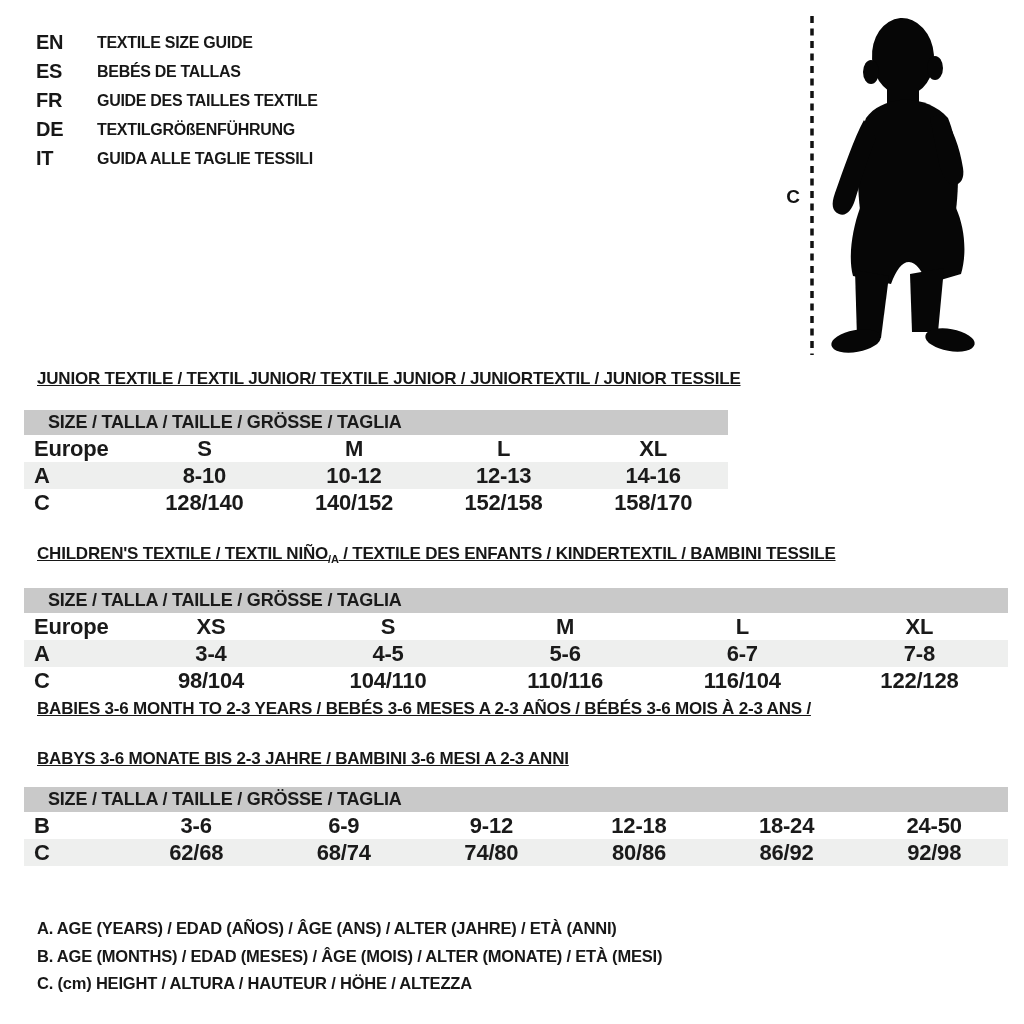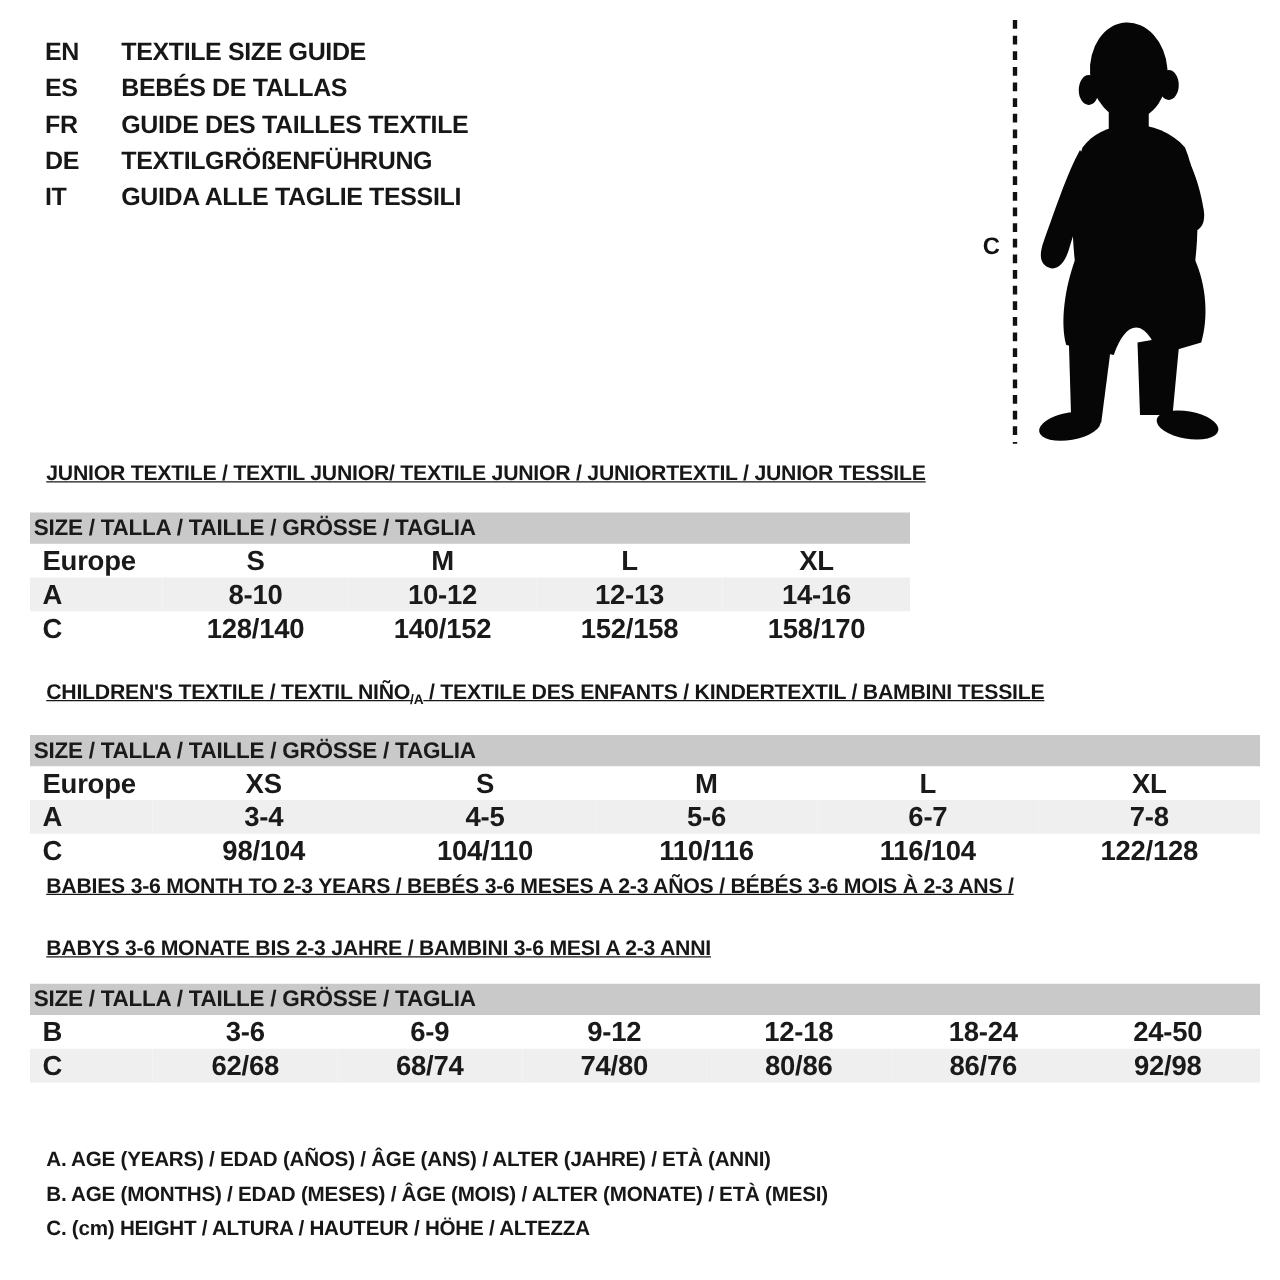--- a/index.html
+++ b/index.html
@@ -4,36 +4,36 @@
 <style>
   html,body{margin:0;padding:0;background:#ffffff;}
   .page{
     position:relative;width:1024px;height:1024px;background:#ffffff;overflow:hidden;
     font-family:"Liberation Sans","DejaVu Sans",sans-serif;color:#171717;
   }
   
   .lang-block{position:absolute;left:36px;top:28px;}
   .lang-row{display:flex;height:29px;line-height:29px;}
   .lang-code{width:61px;font-size:20px;font-weight:bold;letter-spacing:-0.3px;}
-  .lang-label{font-size:20px;font-weight:bold;letter-spacing:-0.3px;white-space:nowrap;}
+  .lang-label{font-size:16px;font-weight:bold;letter-spacing:-0.3px;white-space:nowrap;}
   
   .height-figure{position:absolute;left:760px;top:10px;width:220px;height:350px;margin:0;}
   .height-figure svg{display:block;}
   .c-text{font-family:"Liberation Sans","DejaVu Sans",sans-serif;font-weight:bold;font-size:19px;}
   
   .sec-title{position:absolute;left:37px;font-size:17px;font-weight:bold;letter-spacing:-0.2px;white-space:nowrap;text-decoration:underline;}
   .sub{font-size:11px;vertical-align:sub;}
   
   table.size-table{position:absolute;border-collapse:collapse;table-layout:fixed;}
   table.size-table td{
     font-weight:bold;font-size:22px;letter-spacing:-0.2px;color:#1a1a1a;
     padding:0;height:27px;text-align:center;vertical-align:middle;white-space:nowrap;
   }
   table.size-table tr.bar td{
-    background:#c9c9c9;text-align:left;padding-left:3px;height:25px;font-size:18px;
+    background:#c9c9c9;text-align:left;padding-left:24px;height:25px;font-size:18px;
   }
   table.size-table td.lbl{text-align:left;padding-left:10px;}
   table.size-table tr.alt td{background:#eeefee;}
   .t-junior{left:24px;top:410px;width:704px;}
   .t-children{left:24px;top:588px;width:984px;}
   .t-babies{left:24px;top:787px;width:984px;}
   .c-lbl-j{width:15%;} .c-val-j{width:21.25%;}
   .c-lbl-c{width:10%;} .c-val-c{width:18%;}
   .c-lbl-b{width:10%;} .c-val-b{width:15%;}
   
@@ -198,21 +198,21 @@
       <td>12-18</td>
       <td>18-24</td>
       <td>24-50</td>
     </tr>
     <tr class="alt">
       <td class="lbl">C</td>
       <td>62/68</td>
       <td>68/74</td>
       <td>74/80</td>
       <td>80/86</td>
-      <td>86/76</td>
+      <td>86/92</td>
       <td>92/98</td>
     </tr>
   </tbody>
     </table>
 
   <div class="legend">
     <div class="legend-line">A. AGE (YEARS) / EDAD (AÑOS) / ÂGE (ANS) / ALTER (JAHRE) / ETÀ (ANNI)</div>
     <div class="legend-line">B. AGE (MONTHS) / EDAD (MESES) / ÂGE (MOIS) / ALTER (MONATE) / ETÀ (MESI)</div>
     <div class="legend-line">C. (cm) HEIGHT / ALTURA / HAUTEUR / HÖHE / ALTEZZA</div>
   </div>

